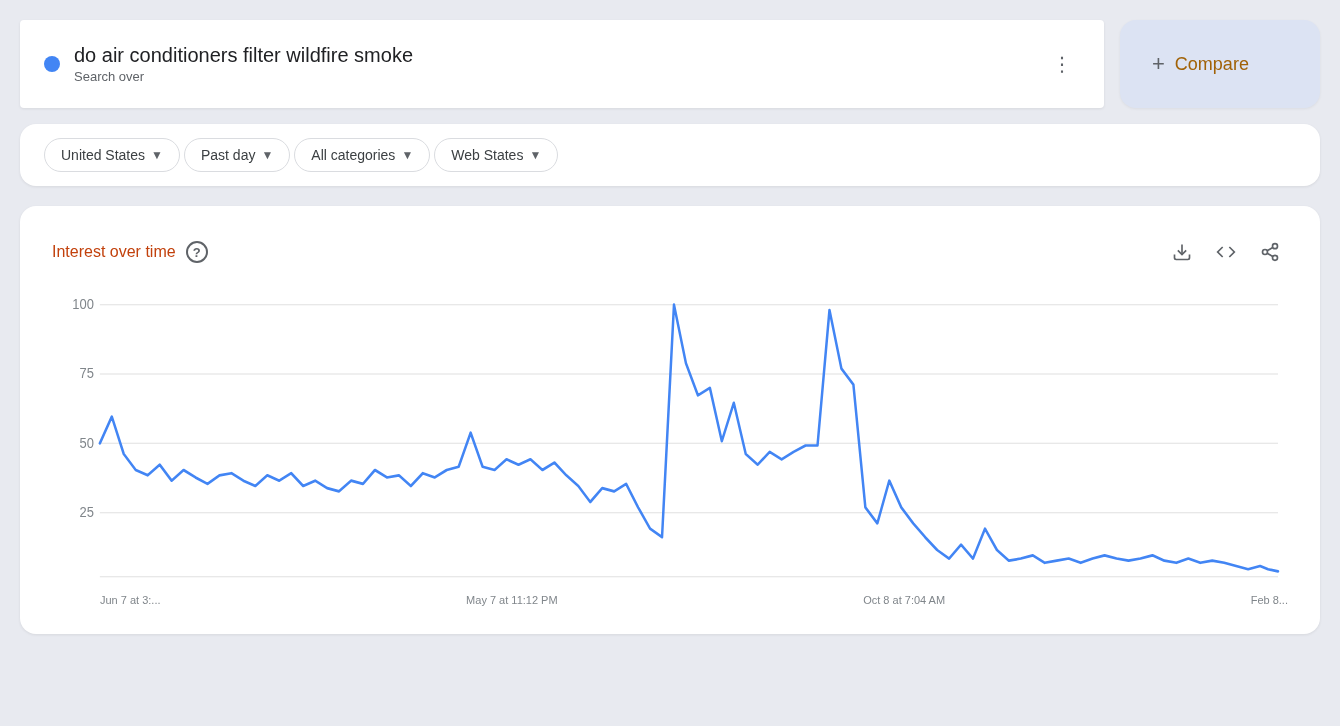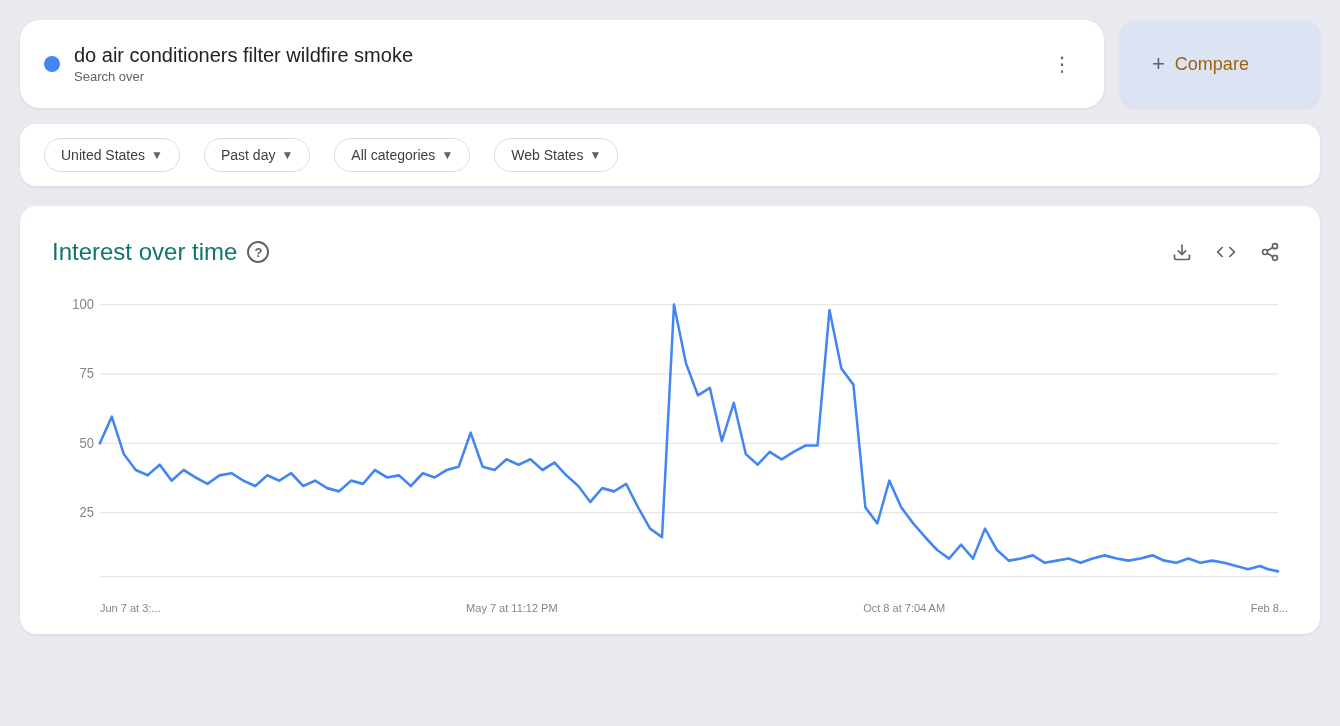--- a/index.html
+++ b/index.html
@@ -9,21 +9,21 @@
       min-height: 726px;
       padding: 20px;
     }
     .top-row {
       display: flex;
       gap: 16px;
       margin-bottom: 16px;
     }
     .search-card {
       background: #fff;
-      border-radius: 20px;
+      border-radius: 4px;
       padding: 24px 24px;
       flex: 1;
       display: flex;
       align-items: center;
       justify-content: space-between;
       box-shadow: 0 1px 3px rgba(0,0,0,0.08);
     }
     .search-card-left {
       display: flex;
       align-items: center;
@@ -76,21 +76,21 @@
     .compare-label {
       font-size: 18px;
       color: #a16207;
       font-weight: 400;
     }
     .filters-row {
       background: #fff;
       border-radius: 16px;
       padding: 14px 24px;
       display: flex;
-      gap: 24px;
+      gap: 4px;
       margin-bottom: 20px;
       box-shadow: 0 1px 3px rgba(0,0,0,0.08);
     }
     .filter-btn {
       display: flex;
       align-items: center;
       gap: 6px;
       padding: 8px 16px;
       border: 1px solid #dadce0;
       border-radius: 24px;
@@ -115,22 +115,22 @@
       align-items: center;
       justify-content: space-between;
       margin-bottom: 24px;
     }
     .chart-title-area {
       display: flex;
       align-items: center;
       gap: 10px;
     }
     .chart-title {
-      font-size: 24px;
-      color: #0f766e;
+      font-size: 16px;
+      color: #c2410c;
       font-weight: 500;
     }
     .help-icon {
       width: 22px;
       height: 22px;
       border: 2px solid #5f6368;
       border-radius: 50%;
       display: flex;
       align-items: center;
       justify-content: center;
@@ -347,20 +347,20 @@
           1176,252
           1188,255
           1200,258
           1212,255
           1220,258
           1230,260
         "></polyline>
     </svg>
 
     
-    <div style="position:absolute;bottom:0;left:48px;right:0;display:flex;justify-content:space-between;font-size:11px;color:#80868b;margin-top:32px;">
+    <div style="position:absolute;bottom:8px;left:48px;right:0;display:flex;justify-content:space-between;font-size:11px;color:#80868b;margin-top:32px;">
       <span>Jun 7 at 3:...</span>
       <span>May 7 at 11:12 PM</span>
       <span>Oct 8 at 7:04 AM</span>
       <span>Feb 8...</span>
     </div>
   </div>
 </div>
 
 </body></html>

